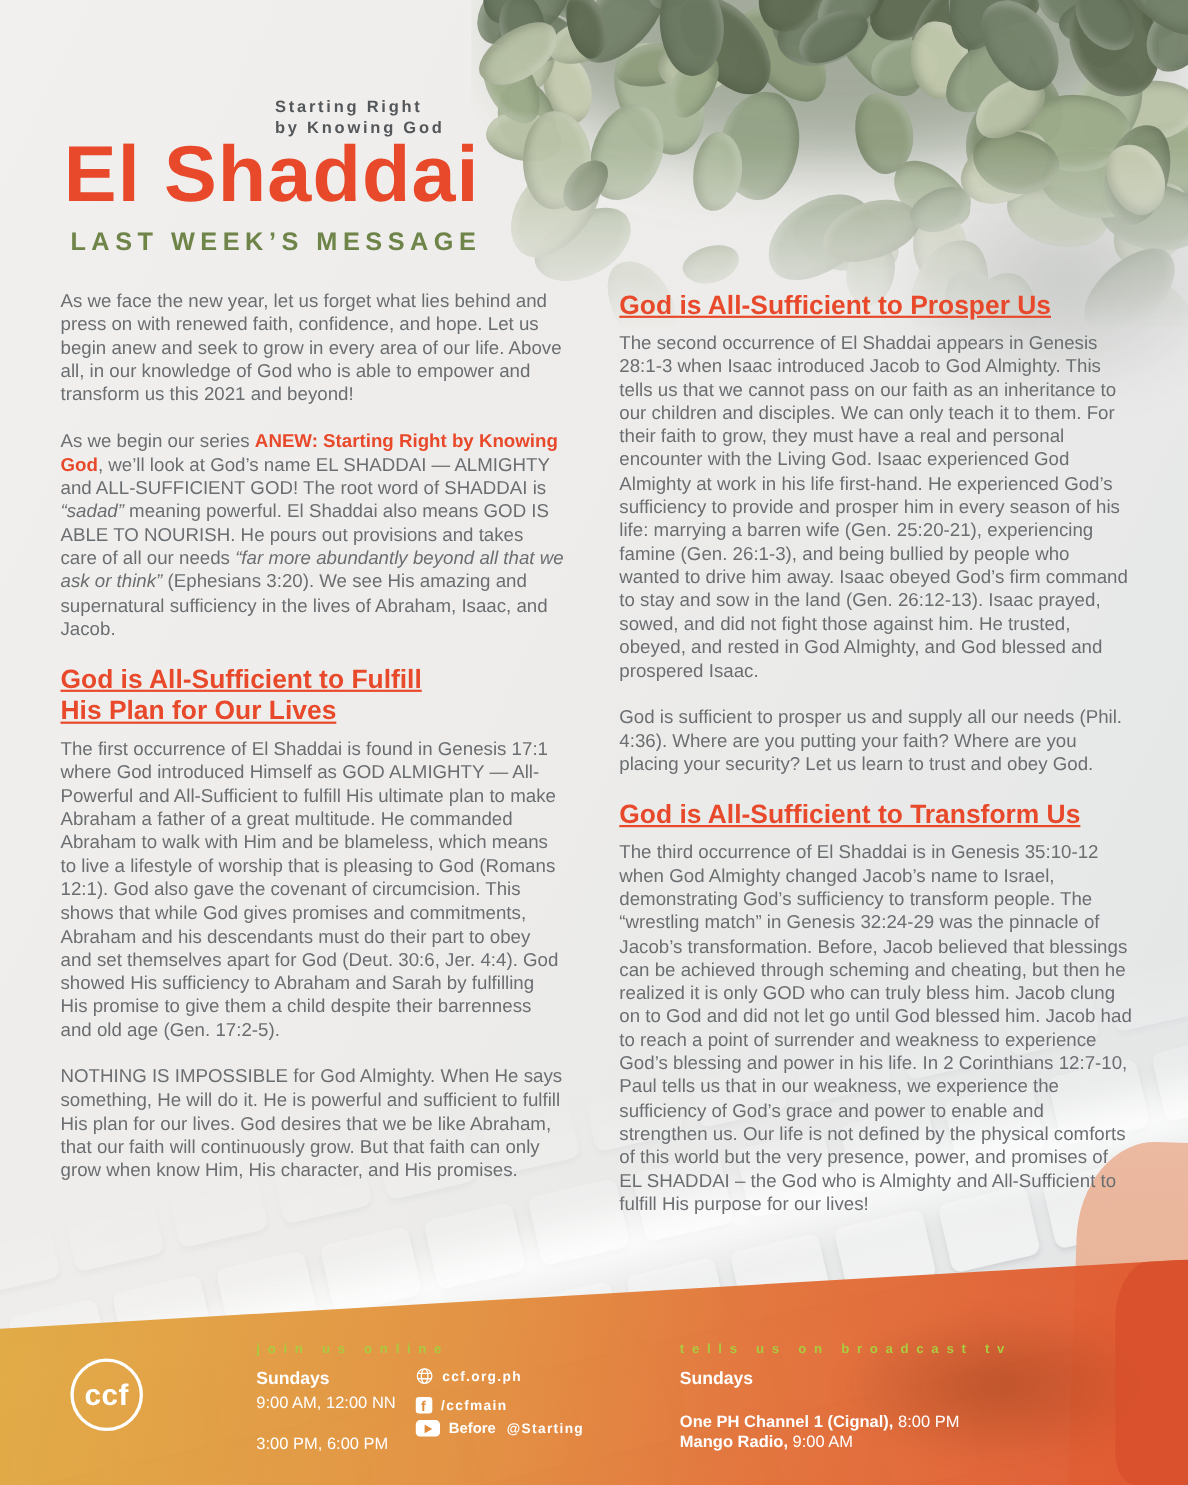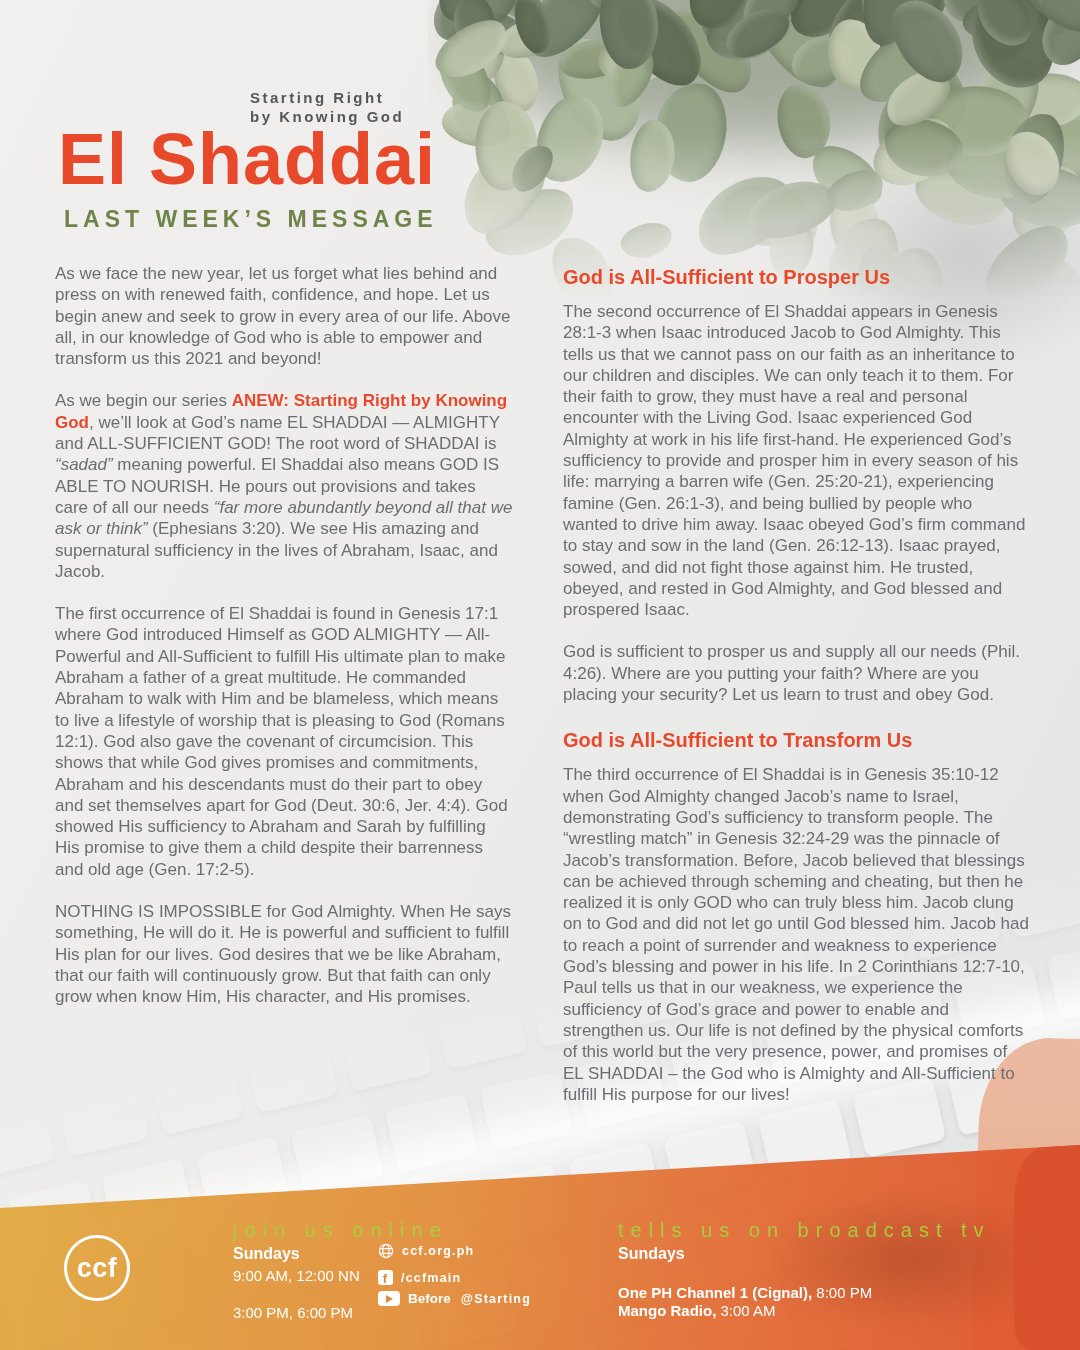--- a/index.html
+++ b/index.html
@@ -46,38 +46,38 @@
       letter-spacing:2.5px;line-height:19px;color:var(--subtitle-gray);white-space:pre;}
   .hdr-title{position:absolute;left:58px;top:118px;z-index:3;font-size:72px;font-weight:700;
       letter-spacing:1px;color:var(--accent-red);}
   .hdr-label{position:absolute;left:64px;top:206px;z-index:3;font-size:23px;font-weight:700;
       letter-spacing:5px;color:var(--olive-green);}
   
   .col{position:absolute;top:263px;z-index:3;color:var(--body-gray);font-size:17px;line-height:21.3px;}
   .col-left{left:55px;width:458px;}
   .col-right{left:563px;width:468px;}
   .col p{margin:0 0 21px 0;}
-  .col h2{margin:14px 0 9px 0;font-size:20px;line-height:29px;font-weight:700;
-      color:var(--accent-red);white-space:pre;}
+  .col h2{margin:14px 0 9px 0;font-size:24px;line-height:29px;font-weight:700;
+      color:var(--accent-red);white-space:pre;text-decoration:underline;}
   .col h2.first{margin-top:0;}
   .sg-bold-red{color:var(--accent-red);font-weight:700;}
   .sg-italic{font-style:italic;}
   .sg-bold{font-weight:700;}
   
   .footer{position:absolute;left:0;top:1145px;width:1080px;height:205px;z-index:3;
       clip-path:polygon(0 63px,100% 0,100% 100%,0 100%);
       background:linear-gradient(100deg,rgba(224,167,59,.93) 0%,rgba(226,140,56,.93) 40%,rgba(226,110,52,.94) 64%,rgba(224,83,45,.95) 100%);
       color:#fff;}
   .mouse-shadow{position:absolute;left:760px;top:45px;width:300px;height:140px;
       background:radial-gradient(closest-side,rgba(120,45,15,.32),transparent);filter:blur(8px);}
   .mouse-red{position:absolute;right:0;top:0;width:66px;height:100%;background:#d8502c;opacity:.92;
       border-radius:36px 0 0 18px/54px 0 0 30px;}
   .ccf-logo{position:absolute;left:64px;top:90px;width:60px;height:60px;border:3px solid #fff;border-radius:50%;
       display:flex;align-items:center;justify-content:center;font-size:27px;font-weight:700;letter-spacing:.5px;}
-  .join-head{position:absolute;font-size:20px;font-weight:400;letter-spacing:7px;color:var(--link-green);}
+  .join-head{position:absolute;font-size:12px;font-weight:700;letter-spacing:7px;color:var(--link-green);}
   .jo-head{left:233px;top:74px;}
   .jb-head{left:618px;top:74px;}
   .sundays{position:absolute;font-size:16px;font-weight:700;}
   .jo-day{left:233px;top:100px;}
   .jb-day{left:618px;top:100px;}
   .time-line{position:absolute;left:233px;font-size:15px;}
   .sched-line{position:absolute;left:618px;font-size:15px;white-space:pre;}
   .link-row{position:absolute;left:378px;display:flex;align-items:center;gap:8px;
       font-size:12.5px;font-weight:700;letter-spacing:1.2px;}
   .glb{width:16px;height:16px;flex:0 0 auto;}
@@ -251,28 +251,30 @@
     </div>
 
   <div class="hdr-sub">Starting Right
 by Knowing God</div>
   <div class="hdr-title">El Shaddai</div>
   <div class="hdr-label">LAST WEEK’S MESSAGE</div>
 
   <div class="col col-left">
     <p><span>As we face the new year, let us forget what lies behind and press on with renewed faith, confidence, and hope. Let us begin anew and seek to grow in every area of our life. Above all, in our knowledge of God who is able to empower and transform us this 2021 and beyond!</span></p>
     <p><span>As we begin our series </span><span class="sg-bold-red">ANEW: Starting Right by Knowing God</span><span>, we’ll look at God’s name EL SHADDAI — ALMIGHTY and ALL-SUFFICIENT GOD! The root word of SHADDAI is </span><span class="sg-italic">“sadad”</span><span> meaning powerful. El Shaddai also means GOD IS ABLE TO NOURISH. He pours out provisions and takes care of all our needs </span><span class="sg-italic">“far more abundantly beyond all that we ask or think”</span><span> (Ephesians 3:20). We see His amazing and supernatural sufficiency in the lives of Abraham, Isaac, and Jacob.</span></p>
+    <h2>God is All-Sufficient to Fulfill
+His Plan for Our Lives</h2>
     <p><span>The first occurrence of El Shaddai is found in Genesis 17:1 where God introduced Himself as GOD ALMIGHTY — All-Powerful and All-Sufficient to fulfill His ultimate plan to make Abraham a father of a great multitude. He commanded Abraham to walk with Him and be blameless, which means to live a lifestyle of worship that is pleasing to God (Romans 12:1). God also gave the covenant of circumcision. This shows that while God gives promises and commitments, Abraham and his descendants must do their part to obey and set themselves apart for God (Deut. 30:6, Jer. 4:4). God showed His sufficiency to Abraham and Sarah by fulfilling His promise to give them a child despite their barrenness and old age (Gen. 17:2-5).</span></p>
     <p><span>NOTHING IS IMPOSSIBLE for God Almighty. When He says something, He will do it. He is powerful and sufficient to fulfill His plan for our lives. God desires that we be like Abraham, that our faith will continuously grow. But that faith can only grow when know Him, His character, and His promises.</span></p>
   </div>
 
   <div class="col col-right">
     <h2 class="first">God is All-Sufficient to Prosper Us</h2>
     <p><span>The second occurrence of El Shaddai appears in Genesis 28:1-3 when Isaac introduced Jacob to God Almighty. This tells us that we cannot pass on our faith as an inheritance to our children and disciples. We can only teach it to them. For their faith to grow, they must have a real and personal encounter with the Living God. Isaac experienced God Almighty at work in his life first-hand. He experienced God’s sufficiency to provide and prosper him in every season of his life: marrying a barren wife (Gen. 25:20-21), experiencing famine (Gen. 26:1-3), and being bullied by people who wanted to drive him away. Isaac obeyed God’s firm command to stay and sow in the land (Gen. 26:12-13). Isaac prayed, sowed, and did not fight those against him. He trusted, obeyed, and rested in God Almighty, and God blessed and prospered Isaac.</span></p>
-    <p><span>God is sufficient to prosper us and supply all our needs (Phil. 4:26). Where are you putting your faith? Where are you placing your security? Let us learn to trust and obey God.</span></p>
+    <p><span>God is sufficient to prosper us and supply all our needs (Phil. 4:36). Where are you putting your faith? Where are you placing your security? Let us learn to trust and obey God.</span></p>
     <h2>God is All-Sufficient to Transform Us</h2>
     <p><span>The third occurrence of El Shaddai is in Genesis 35:10-12 when God Almighty changed Jacob’s name to Israel, demonstrating God’s sufficiency to transform people. The “wrestling match” in Genesis 32:24-29 was the pinnacle of Jacob’s transformation. Before, Jacob believed that blessings can be achieved through scheming and cheating, but then he realized it is only GOD who can truly bless him. Jacob clung on to God and did not let go until God blessed him. Jacob had to reach a point of surrender and weakness to experience God’s blessing and power in his life. In 2 Corinthians 12:7-10, Paul tells us that in our weakness, we experience the sufficiency of God’s grace and power to enable and strengthen us. Our life is not defined by the physical comforts of this world but the very presence, power, and promises of EL SHADDAI – the God who is Almighty and All-Sufficient to fulfill His purpose for our lives!</span></p>
   </div>
 
   <div class="footer">
     <div class="mouse-shadow"></div>
     <div class="mouse-red"></div>
 
     <div class="ccf-logo">ccf</div>
 
@@ -298,16 +300,16 @@
     </div>
     <div class="link-row" style="top:146px">
       <span class="yt"></span>
       <span class="yt-brand">Before</span>
       <span>@Starting</span>
     </div>
 
     <div class="join-head jb-head">tells us on broadcast tv</div>
     <div class="sundays jb-day">Sundays</div>
     <div class="sched-line" style="top:139px"><span class="sg-bold">One PH Channel 1 (Cignal),</span><span> 8:00 PM</span></div>
-    <div class="sched-line" style="top:157px"><span class="sg-bold">Mango Radio,</span><span> 3:00 AM</span></div>
+    <div class="sched-line" style="top:157px"><span class="sg-bold">Mango Radio,</span><span> 9:00 AM</span></div>
   </div>
 
 </div>
 
 </body></html>

